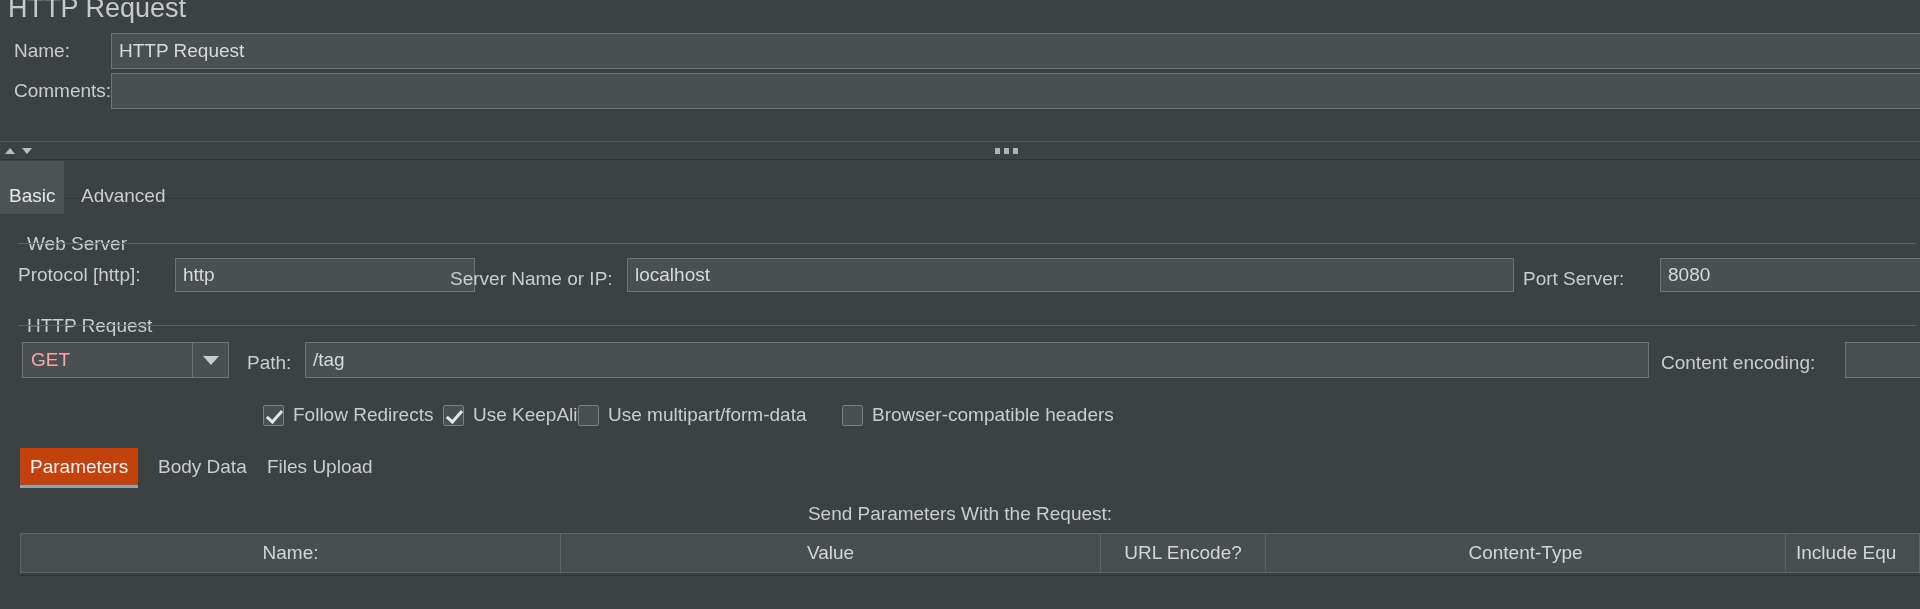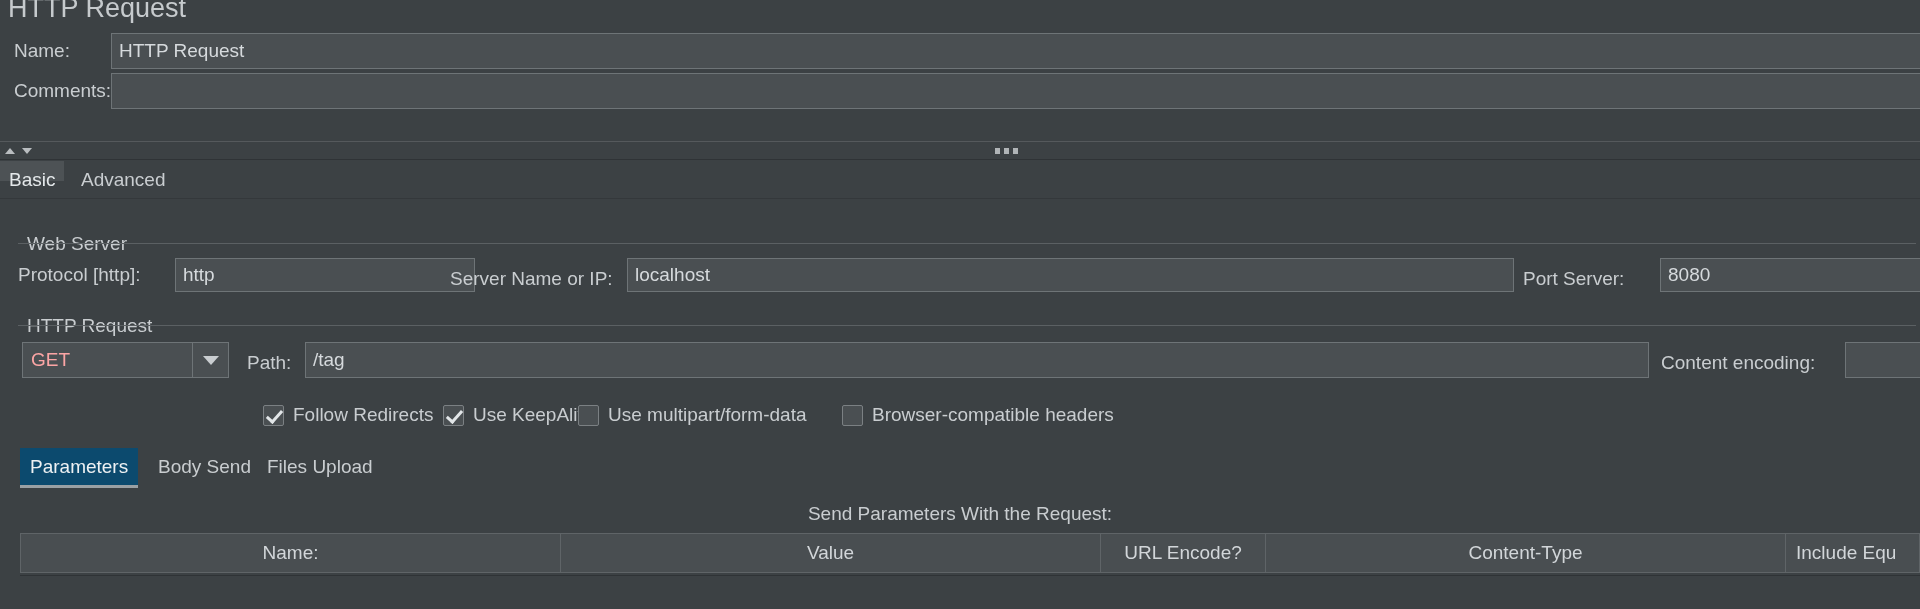--- a/index.html
+++ b/index.html
@@ -55,22 +55,22 @@
   .splitter .dots { position: absolute; left: 995px; top: 6px; display: flex; gap: 4px; }
   .splitter .dots i { display: block; width: 5px; height: 6px; background: #b0b4b7; }
 
   
   .toptabs {
     position: absolute; left: 0; right: 0; top: 161px; height: 38px;
     background: #3c4144;
     border-bottom: 1px solid #34383b;
   }
   .toptab {
-    position: absolute; top: 0; height: 20px; line-height: 38px;
-    padding: 0 9px; font-size: 19px; color: #c9cdd0; white-space: nowrap;
+    position: absolute; top: 0; height: 53px; line-height: 38px;
+    padding: 16px 9px; font-size: 19px; color: #c9cdd0; white-space: nowrap;
   }
   .toptab.sel { background: #4d5255; color: #e4e8ea; }
   .toptab-basic { left: 0; }
   .toptab-adv { left: 72px; }
 
   
   .group-title {
     position: absolute; font-size: 19px; color: #c9cdd0;
     background: #3c4144; padding: 0 5px; white-space: nowrap;
   }
@@ -121,21 +121,21 @@
 
   
   .innertabs {
     position: absolute; left: 0; right: 0; top: 448px; height: 40px;
   }
   .innertab {
     position: absolute; top: 0; height: 40px; line-height: 38px;
     padding: 0 10px; font-size: 19px; color: #c9cdd0; white-space: nowrap;
   }
   .innertab.sel {
-    background: #0c4a6e; color: #eef1f3;
+    background: #c2410c; color: #eef1f3;
     border-bottom: 3px solid #9aa0a4;
   }
   .it-params { left: 20px; }
   .it-body   { left: 148px; }
   .it-files  { left: 257px; }
 
   
   .table-caption {
     position: absolute; left: 0; right: 0; top: 503px;
     text-align: center; font-size: 19px; color: #c9cdd0;
@@ -235,21 +235,21 @@
     <span class="cblabel">Use multipart/form-data</span>
   </div>
   <div class="cbitem" style="left:842px;">
     <span class="cbbox"></span>
     <span class="cblabel">Browser-compatible headers</span>
   </div>
 </div>
 
 <div class="innertabs">
   <div class="innertab it-params sel">Parameters</div>
-  <div class="innertab it-body">Body Send</div>
+  <div class="innertab it-body">Body Data</div>
   <div class="innertab it-files">Files Upload</div>
 </div>
 
 <div class="table-caption">Send Parameters With the Request:</div>
 
 <div class="table-head">
   <div class="th th-name">Name:</div>
   <div class="th th-value">Value</div>
   <div class="th th-url">URL Encode?</div>
   <div class="th th-ctype">Content-Type</div>

